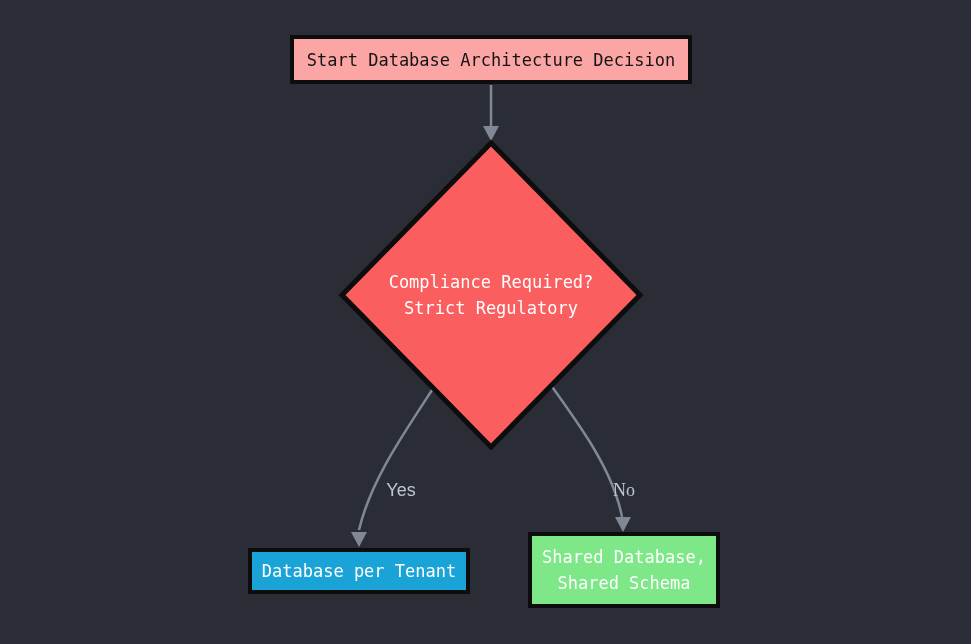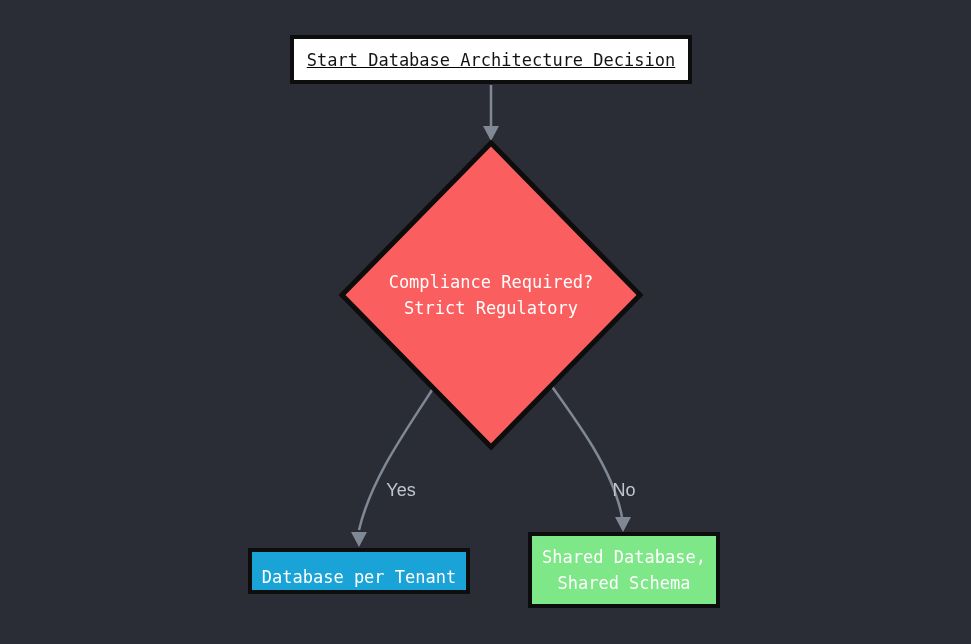--- a/index.html
+++ b/index.html
@@ -19,21 +19,21 @@
     display: flex;
     flex-direction: column;
     align-items: center;
     justify-content: center;
     font-size: 17px;
     line-height: 26px;
     text-align: center;
     white-space: nowrap;
   }
   .node-start { left: 290px; top: 35px; width: 402px; height: 49px; }
-  .node-yes   { left: 248px; top: 548px; width: 222px; height: 46px; justify-content: flex-end; }
+  .node-yes   { left: 248px; top: 548px; width: 222px; height: 46px; }
   .node-no    { left: 528px; top: 532px; width: 192px; height: 76px; }
   .decision-label {
     position: absolute;
     left: 341px;
     top: 269px;
     width: 300px;
     text-align: center;
     font-size: 17px;
     line-height: 26px;
     white-space: nowrap;
@@ -61,31 +61,31 @@
 
     <path class="edge" d="M445 370 C410 425 372 475 359 530" stroke="#808896"></path>
     <polygon points="351,532 367,532 359,547" fill="#808896"></polygon>
 
     <path class="edge" d="M540 370 C580 425 613 470 622 517" stroke="#808896"></path>
     <polygon points="615,517 631,517 623,532" fill="#808896"></polygon>
 
     <polygon class="diamond-shape" points="491,143 640,295 491,447 342,295" fill="#fb5e5e"></polygon>
   </svg>
 
-  <div class="node node-start" style="background-color: #ffffff; text-decoration: underline;">
+  <div class="node node-start" style="background-color: #fca5a5;">
     <span style="color: rgb(20, 20, 20);">Start Database Architecture Decision</span>
   </div>
 
   <div class="decision-label" style="color: rgb(255, 255, 255);">
     <div>Compliance Required?</div>
     <div>Strict Regulatory</div>
   </div>
 
   <div class="edge-label label-yes" style="color: rgb(192, 198, 207);">Yes</div>
-  <div class="edge-label label-no" style="color: rgb(192, 198, 207);">No</div>
+  <div class="edge-label label-no" style="color: rgb(192, 198, 207); font-family: Liberation Serif, serif;">No</div>
 
   <div class="node node-yes" style="background-color: rgb(26, 163, 214);">
     <span style="color: rgb(255, 255, 255);">Database per Tenant</span>
   </div>
 
   <div class="node node-no" style="background-color: rgb(126, 231, 135);">
     <div style="color: rgb(255, 255, 255);">Shared Database,</div>
     <div style="color: rgb(255, 255, 255);">Shared Schema</div>
   </div>
 

